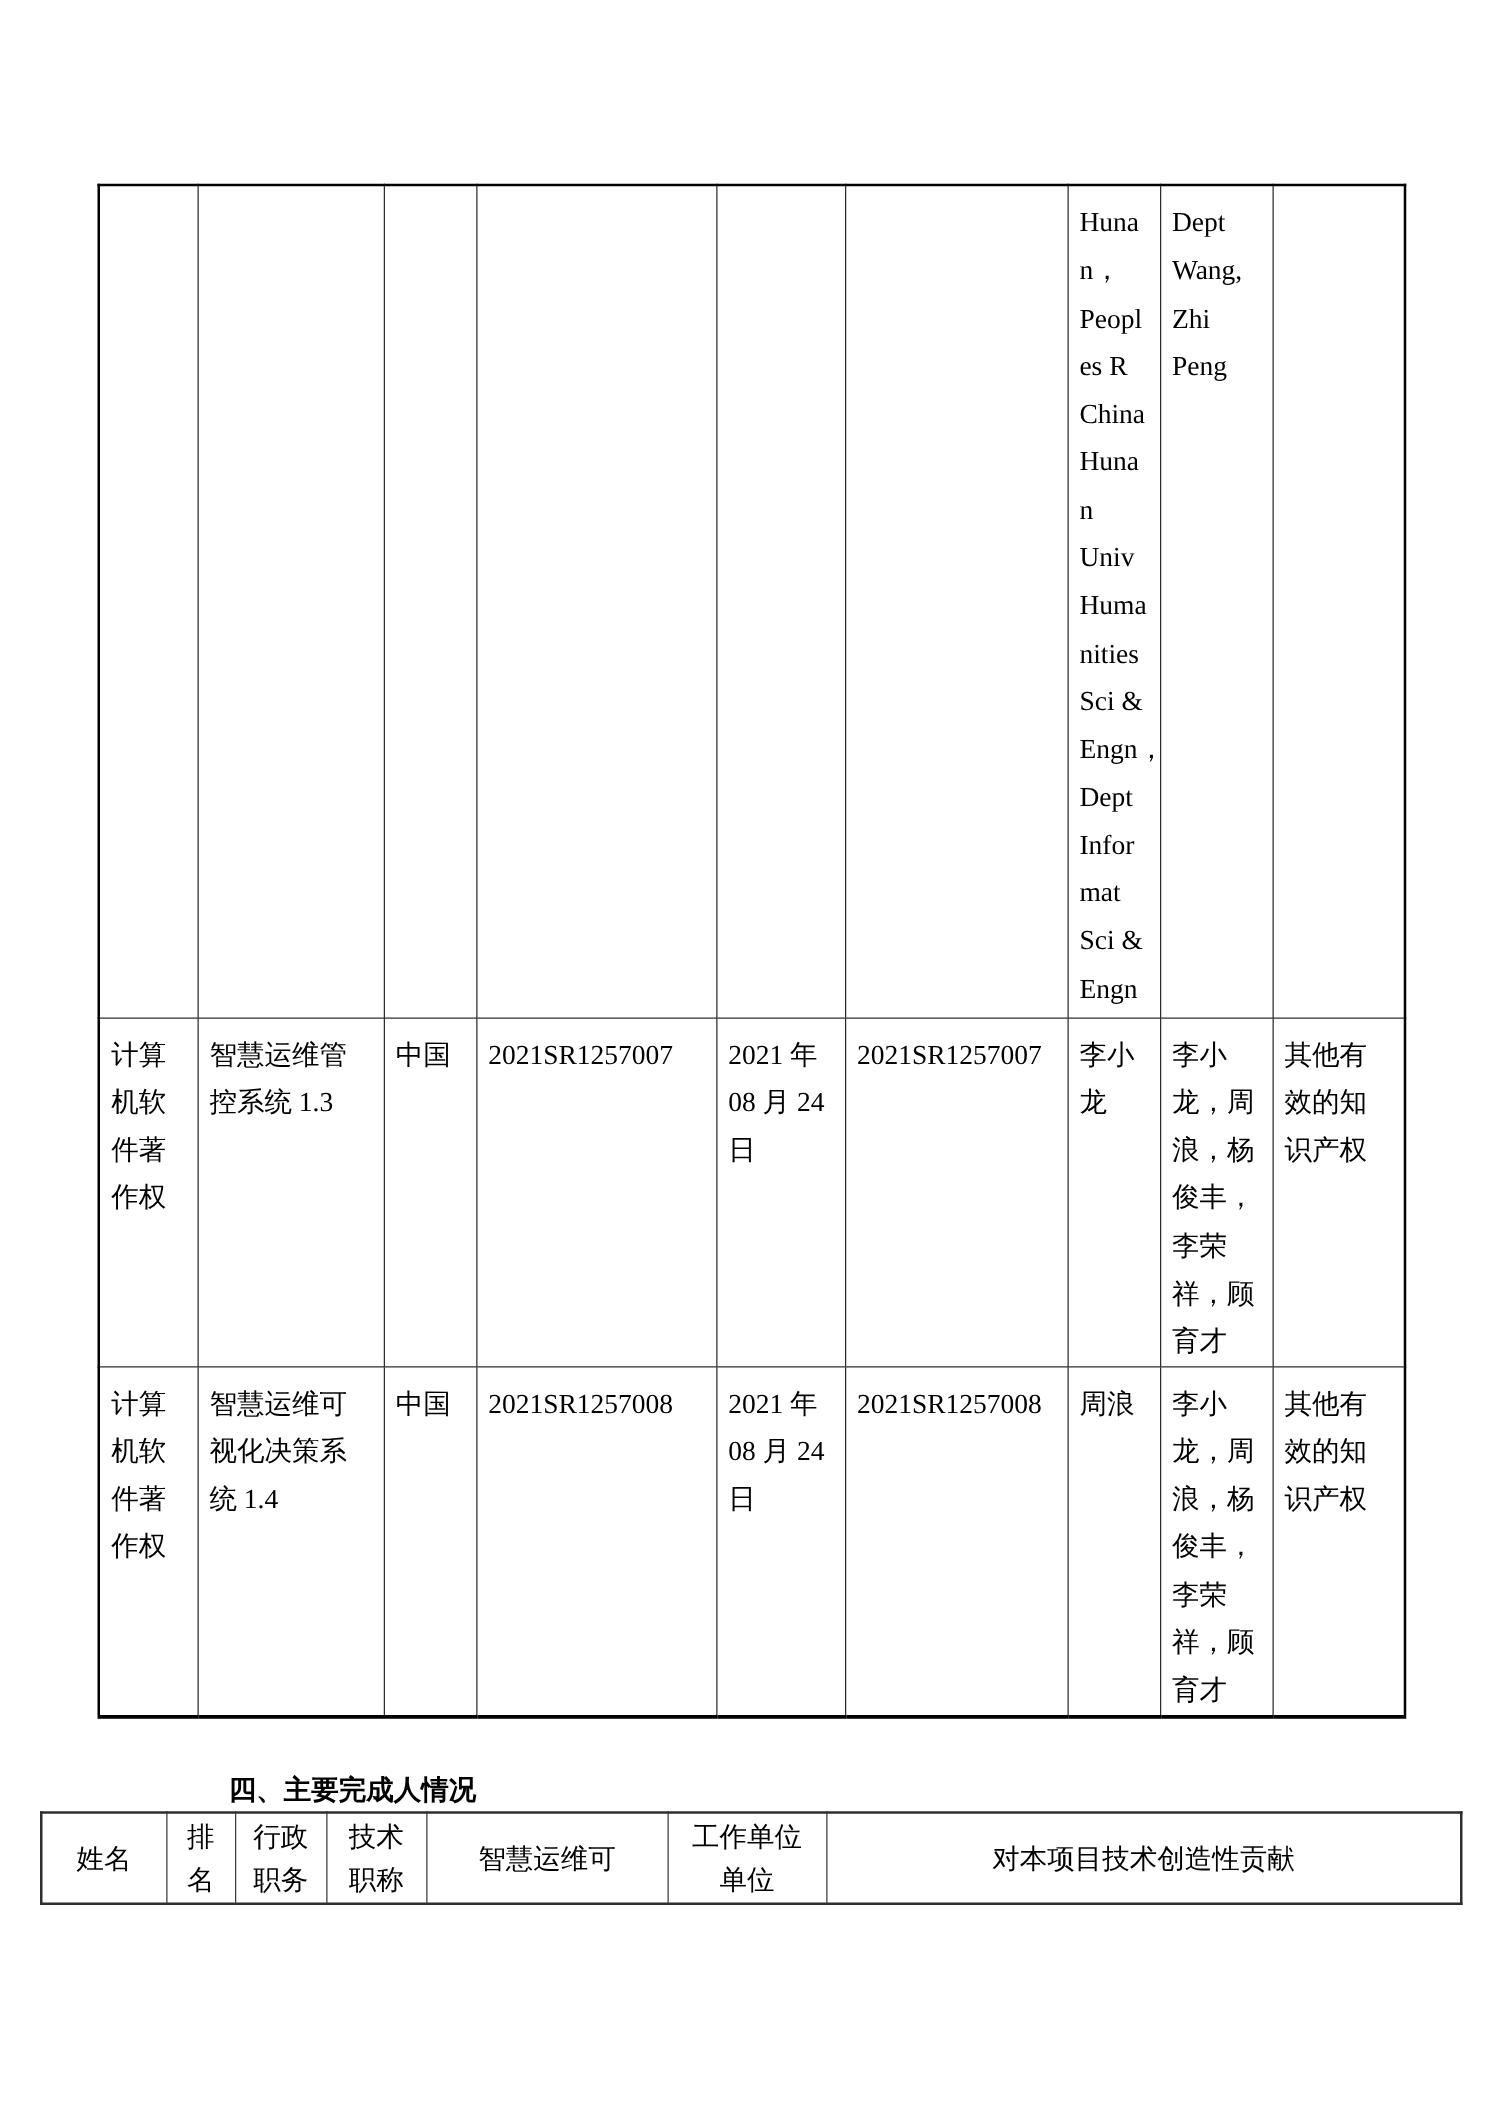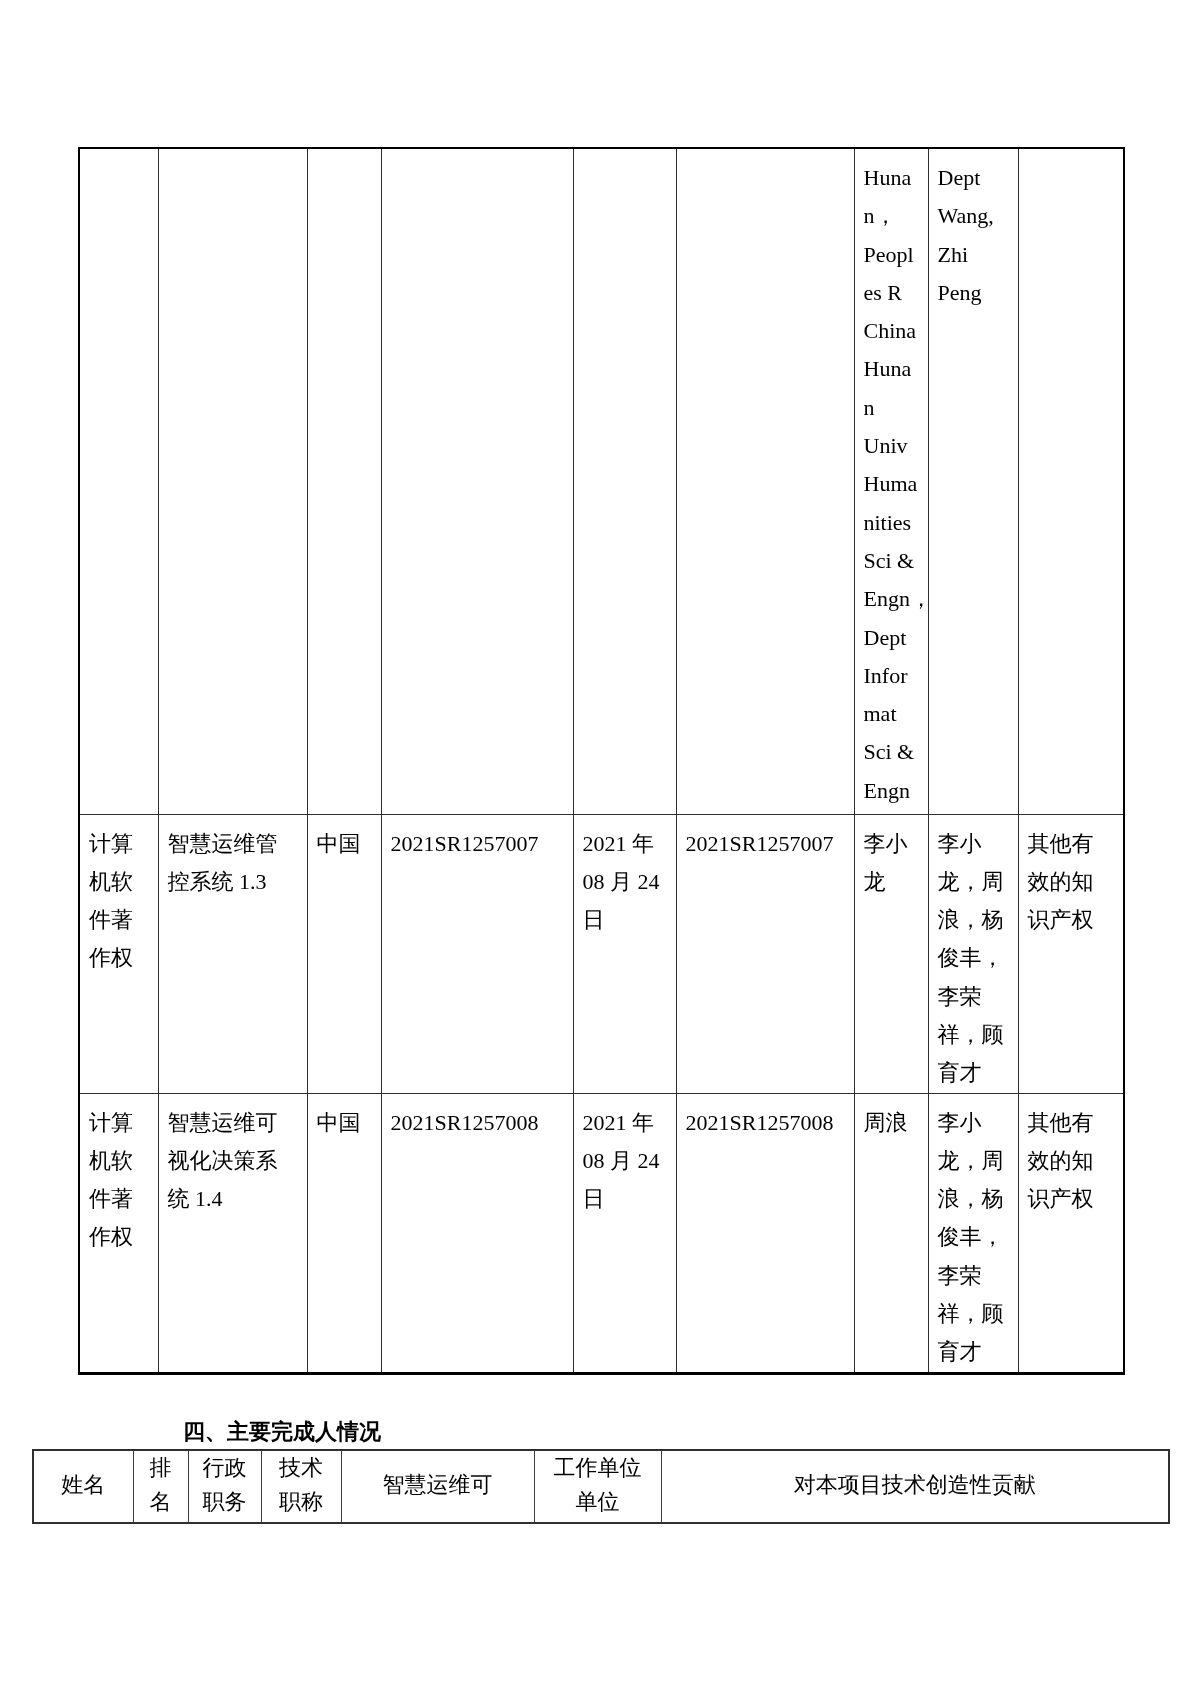--- a/index.html
+++ b/index.html
@@ -52,21 +52,20 @@
 
   
   table.completer-table {
     position: absolute;
     left: 32px;
     top: 1449px;
     width: 1136px;
     table-layout: fixed;
     border-collapse: collapse;
     border: 2px solid #2f2f2f;
-    font-family: Liberation Mono, monospace;
   }
   table.completer-table td {
     border: 1px solid #3d3d3d;
     vertical-align: middle;
     text-align: center;
     font-size: 22px;
     line-height: 34px;
     white-space: pre-line;
     word-break: keep-all;
     overflow: hidden;

